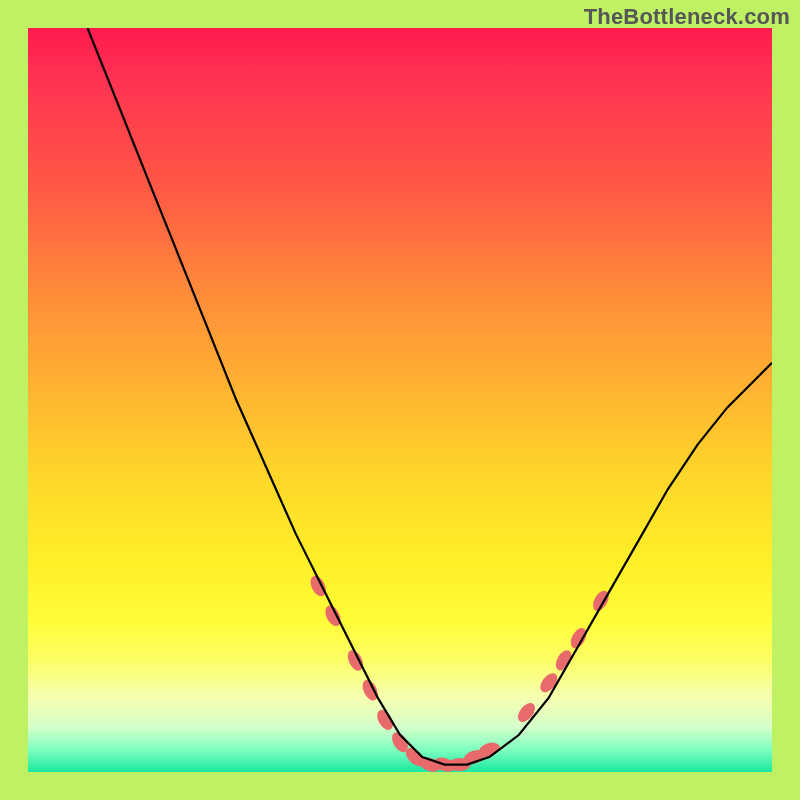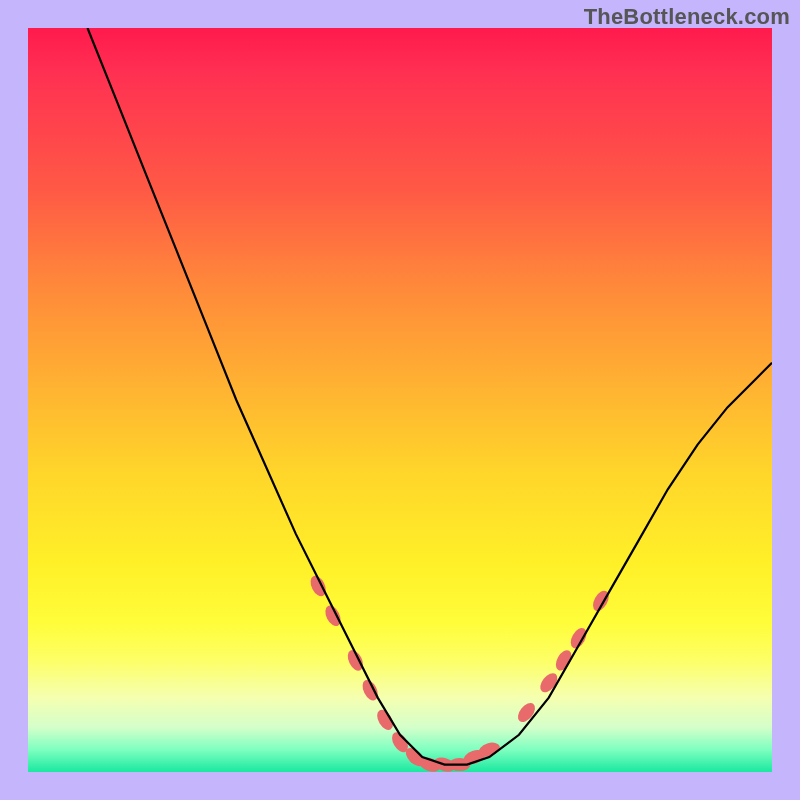--- a/index.html
+++ b/index.html
@@ -9,21 +9,21 @@
     height: 800px;
     background: #000;
     overflow: hidden;
   }
   .frame {
     position: absolute;
     top: 0;
     left: 0;
     width: 800px;
     height: 800px;
-    background: #c4b5fd;
+    background: #bef264;
   }
   .plot-area {
     position: absolute;
     top: 28px;
     left: 28px;
     width: 744px;
     height: 744px;
     background: linear-gradient(to bottom,
       #ff1a4d 0%,
       #ff3052 6%,

